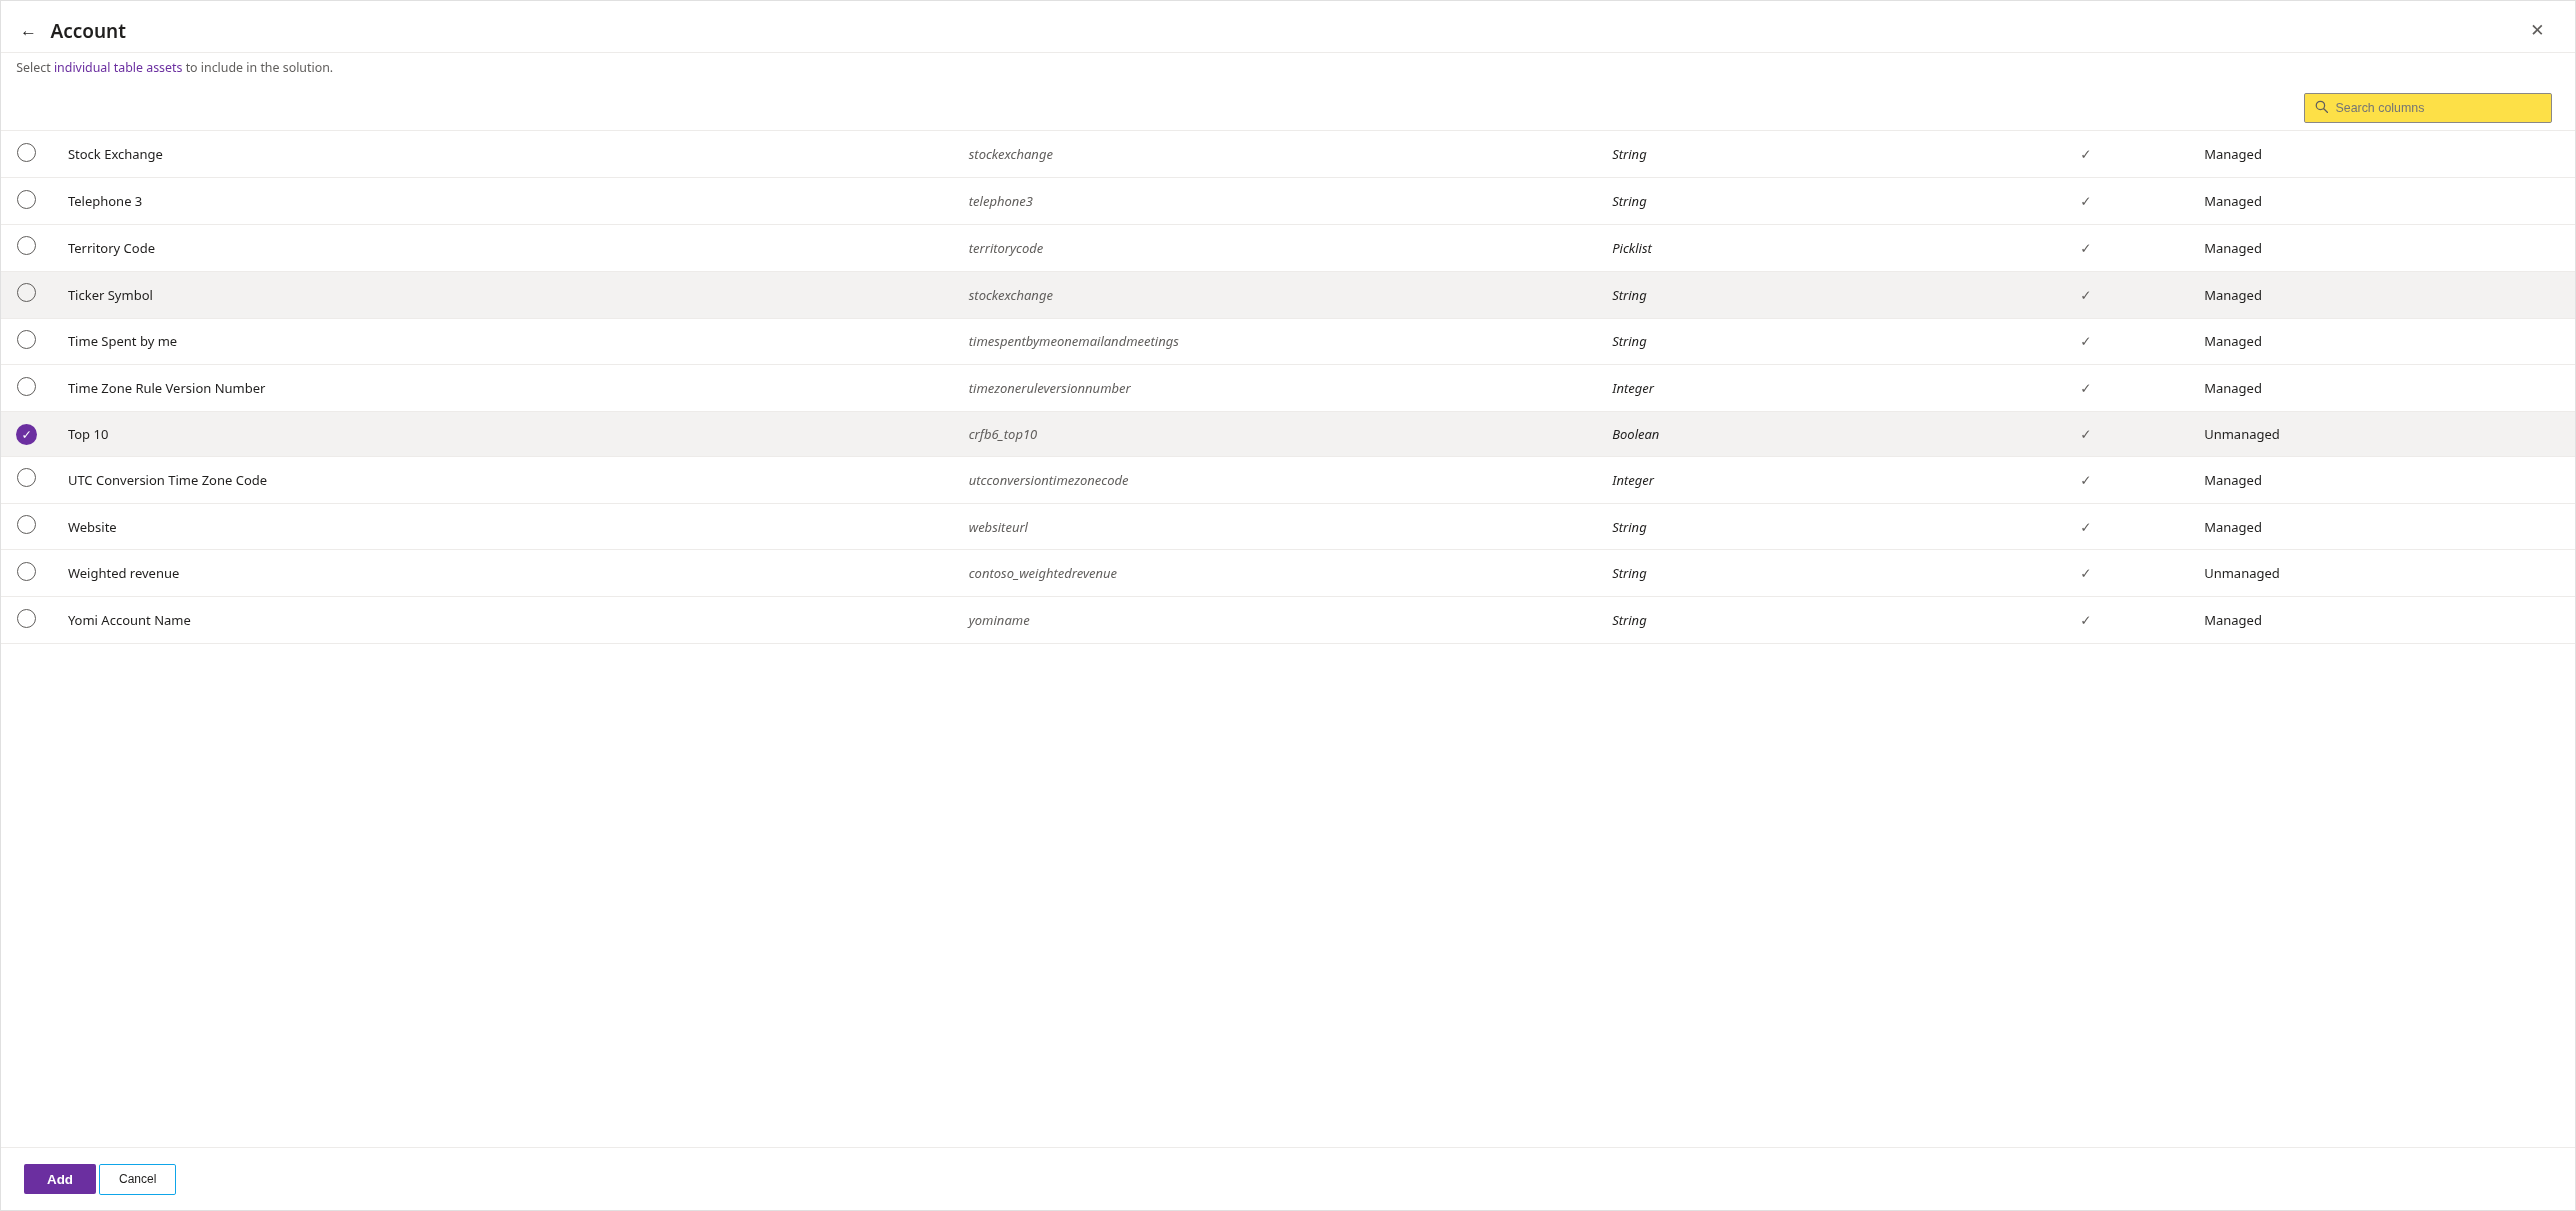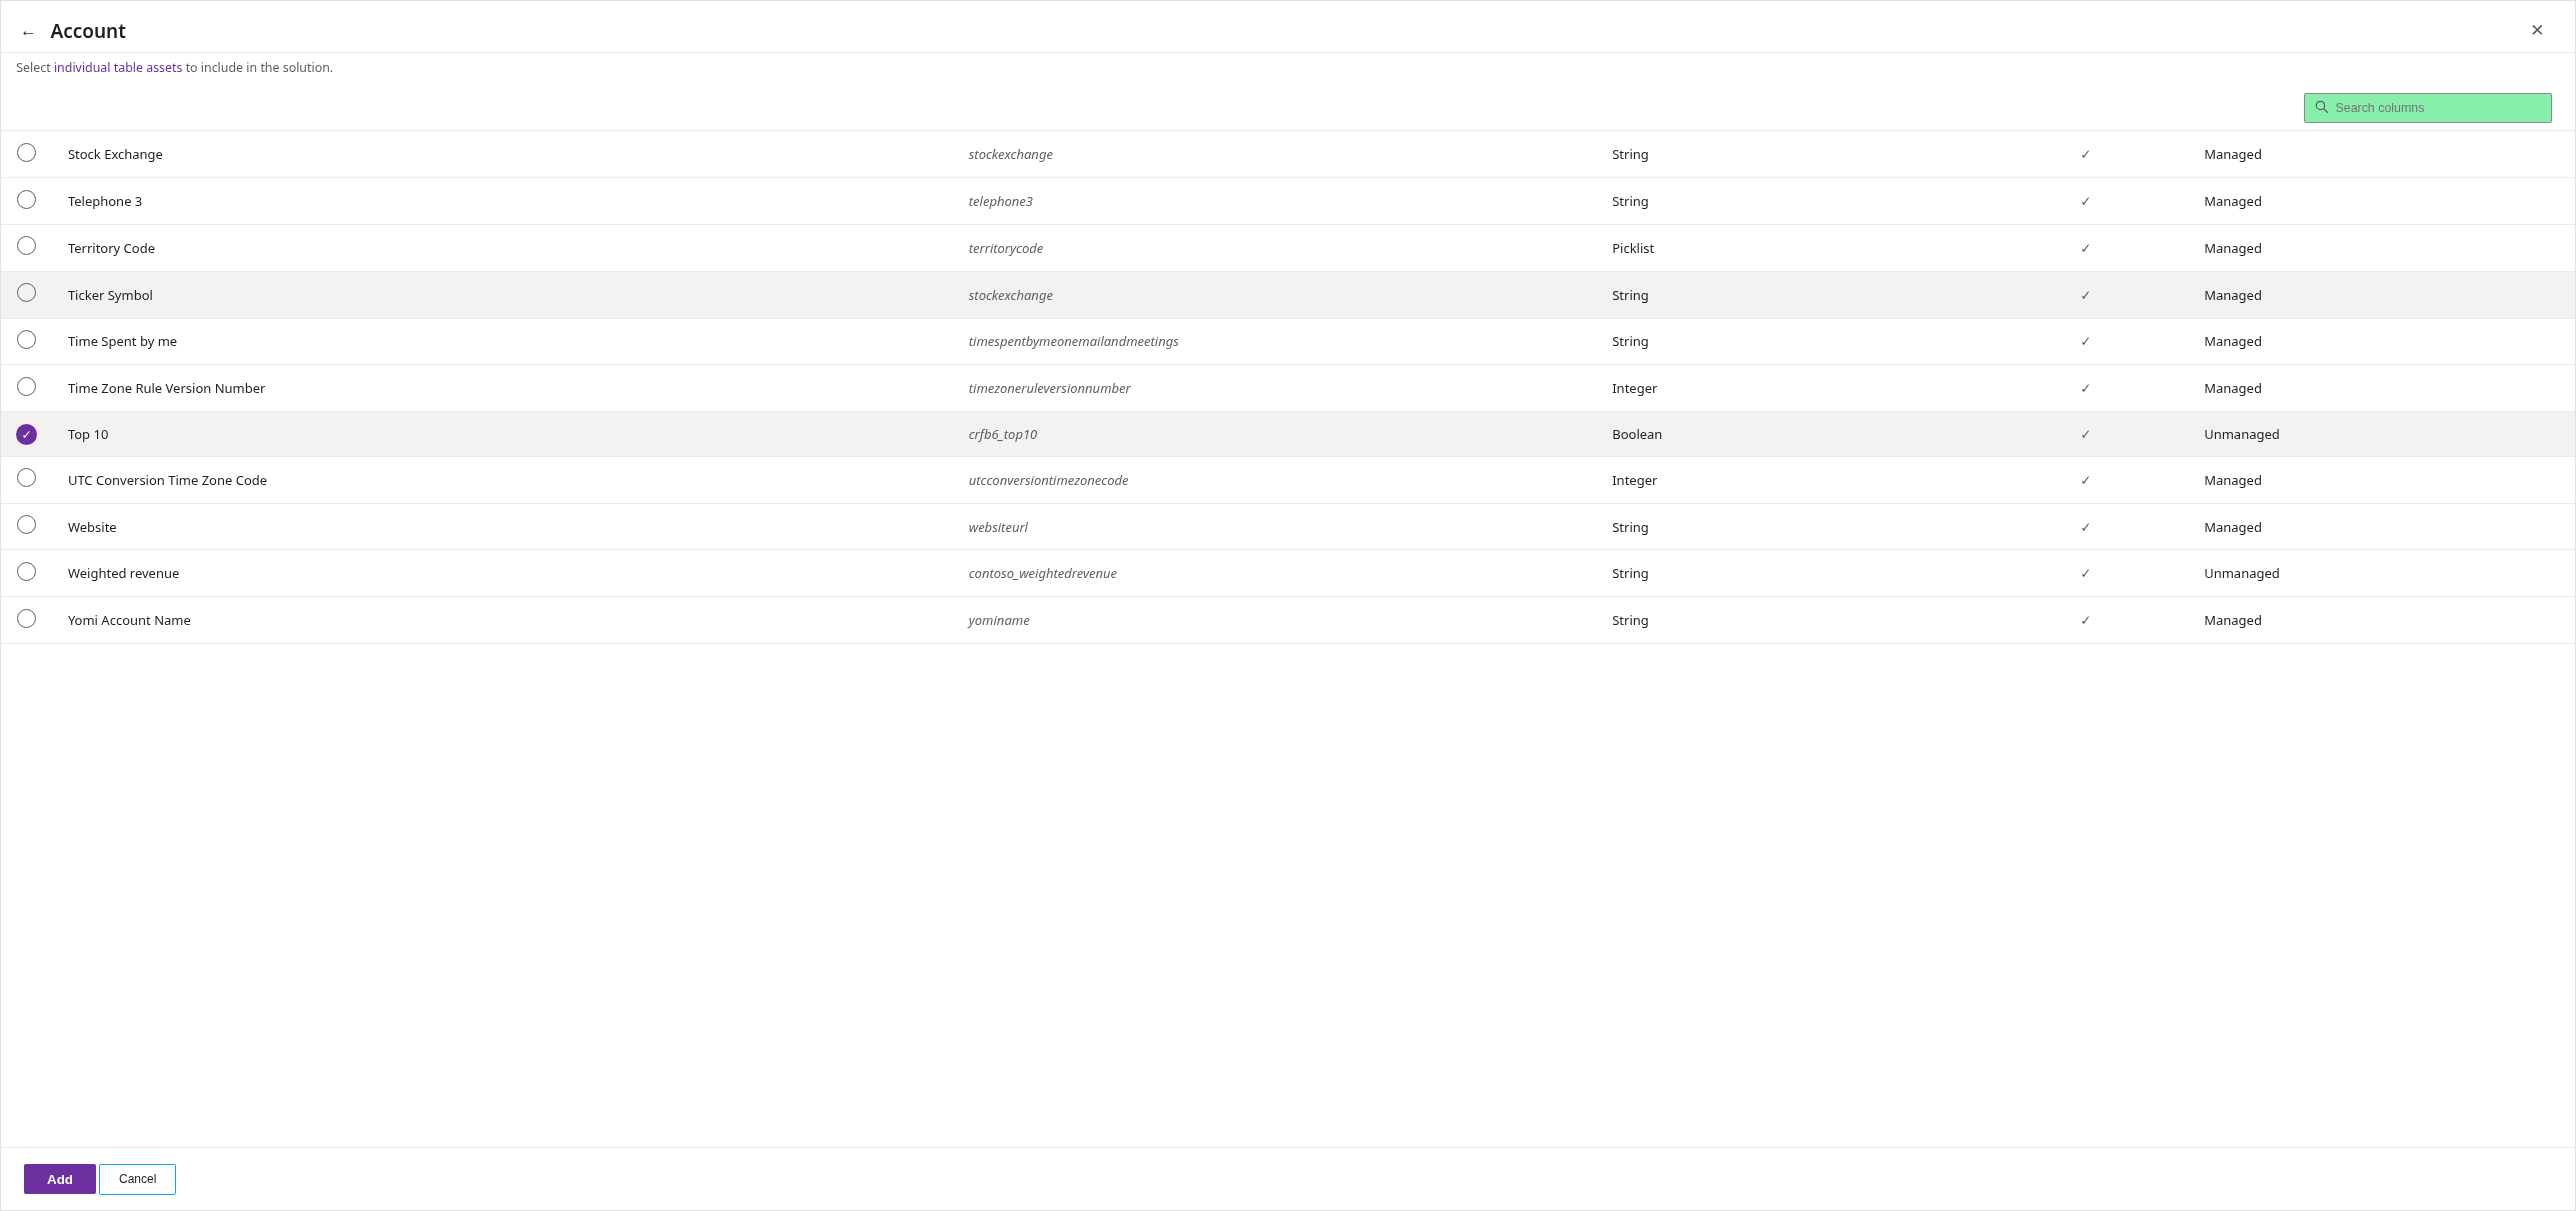--- a/index.html
+++ b/index.html
@@ -82,21 +82,21 @@
     }
 
     .search-box {
       display: flex;
       align-items: center;
       border: 1px solid #8a8886;
       border-radius: 1.9px;
       padding: 4.8px 9.5px;
       gap: 7.6px;
       width: 248px;
-      background: #86efac;
+      background: #fde047;
     }
 
     .search-box input {
       border: none;
       outline: none;
       font-size: 12.4px;
       color: #201f1e;
       width: 100%;
       background: transparent;
     }
@@ -143,20 +143,21 @@
 
     td.logical-cell {
       width: 25%;
       color: #605e5c;
       font-style: italic;
     }
 
     td.type-cell {
       width: 15%;
       color: #201f1e;
+      font-style: italic;
     }
 
     td.check-cell {
       width: 8%;
       text-align: center;
       color: #605e5c;
     }
 
     td.managed-cell {
       width: 15%;

